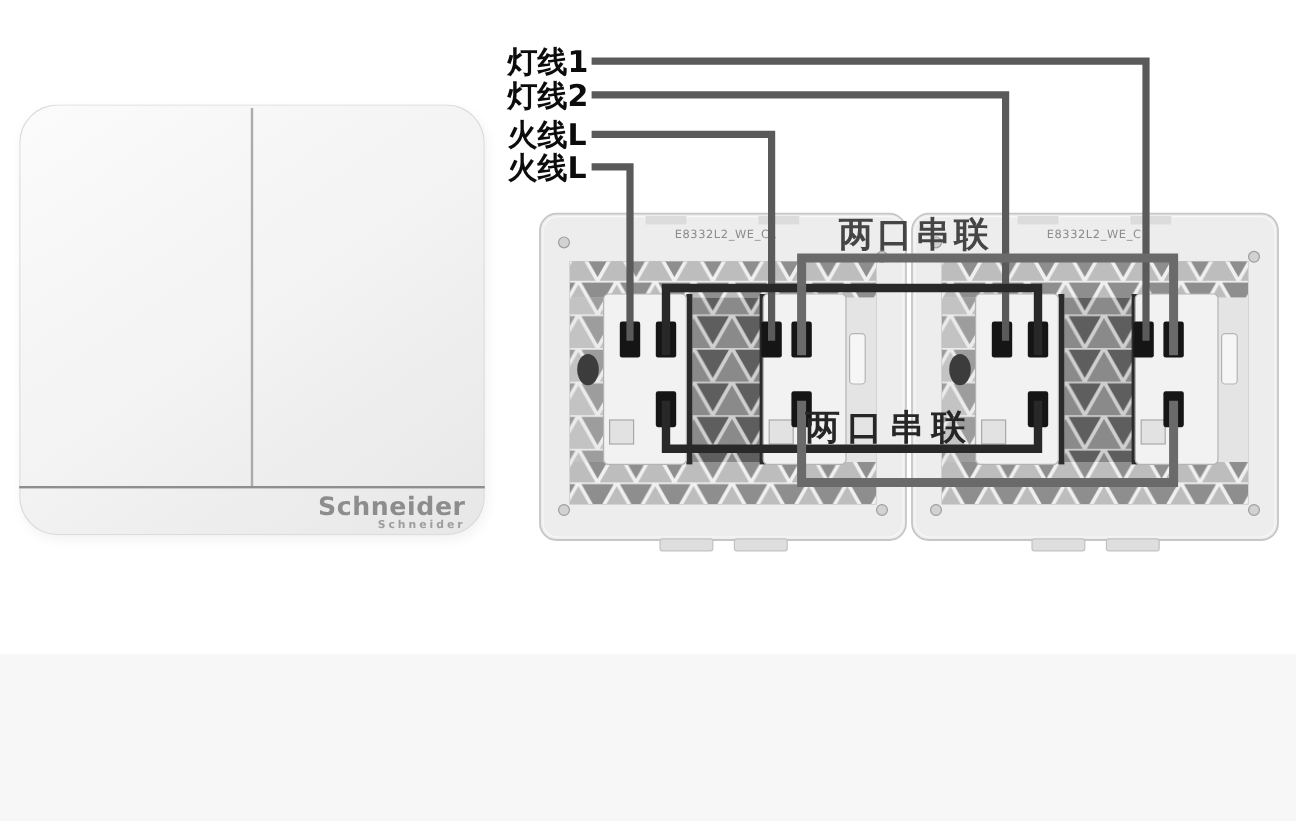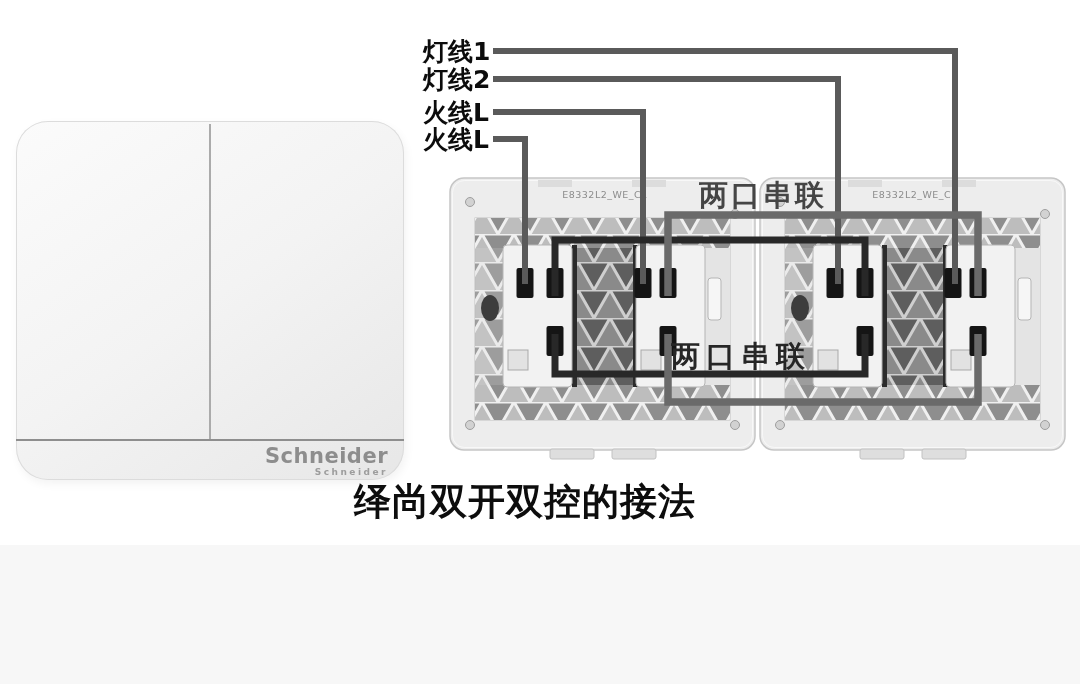--- a/index.html
+++ b/index.html
@@ -9,21 +9,20 @@
     background:#ffffff; overflow:hidden;
     font-family:"DejaVu Sans","Liberation Sans",sans-serif;
   }
 
   
   .panel {
     position:absolute; left:16px; top:87px; width:388px; height:359px;
     border-radius:32px;
     background:linear-gradient(145deg,#fbfbfb 0%,#f3f3f3 50%,#e7e7e7 100%);
     box-shadow:inset 0 0 0 1px #dcdcdc, 2px 4px 10px rgba(0,0,0,0.05);
-    margin-top:34px;
   }
   .panel-divider {
     position:absolute; left:193px; top:3px; width:2px; height:316px;
     background:#ababab;
   }
   .panel-bottomline {
     position:absolute; left:0; top:318px; width:100%; height:2px;
     background:#8e8e8e;
   }
   .brand { position:absolute; right:16px; top:325px; text-align:right; color:#8d8d8d; }
@@ -126,19 +125,18 @@
 
     <text x="699" y="205" font-size="29" font-weight="bold" fill="#454545" letter-spacing="3">两口串联</text>
     <text x="671" y="366" font-size="29" font-weight="bold" fill="#262626" letter-spacing="6">两口串联</text>
 
     <text x="423" y="60" font-size="25" font-weight="bold" fill="#0c0c0c">灯线1</text>
     <text x="423" y="88" font-size="25" font-weight="bold" fill="#0c0c0c">灯线2</text>
     <text x="423" y="121" font-size="25" font-weight="bold" fill="#0c0c0c">火线L</text>
     <text x="423" y="148" font-size="25" font-weight="bold" fill="#0c0c0c">火线L</text>
   </svg>
 
-  <div class="caption">绎尚双开双控的接法</div>
 
   <div class="footer">
     
   </div>
 
 </div>
 
 </body></html>

